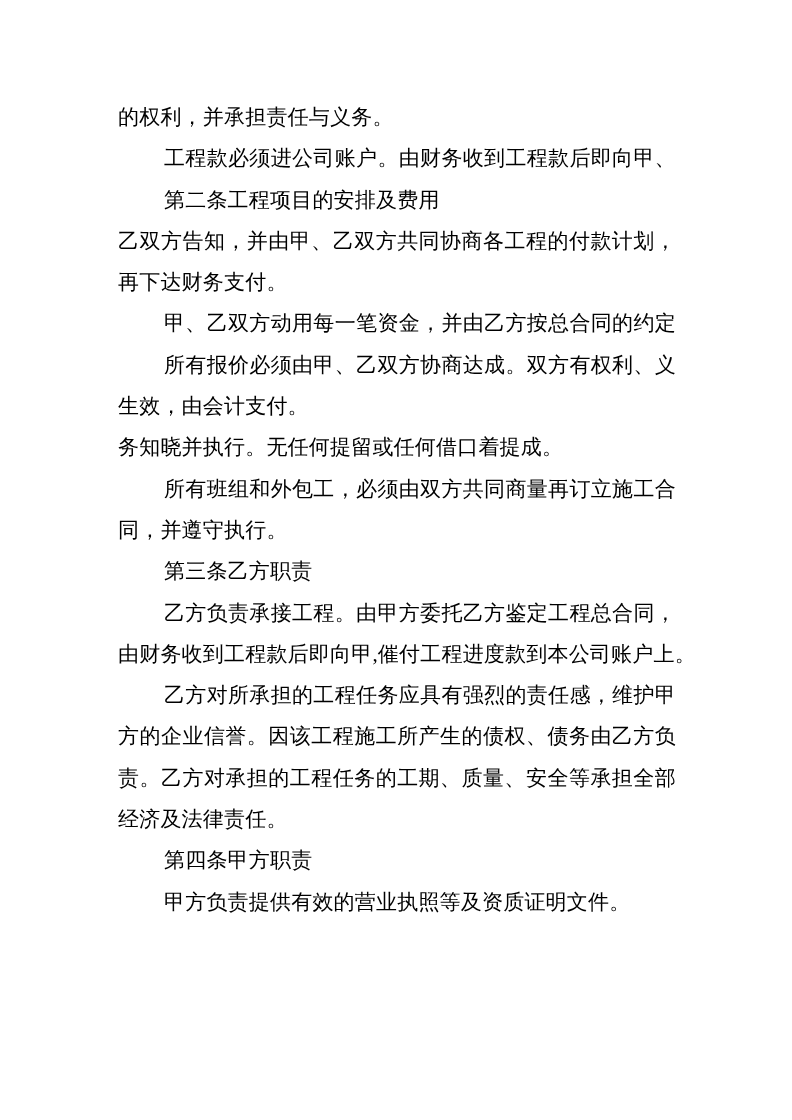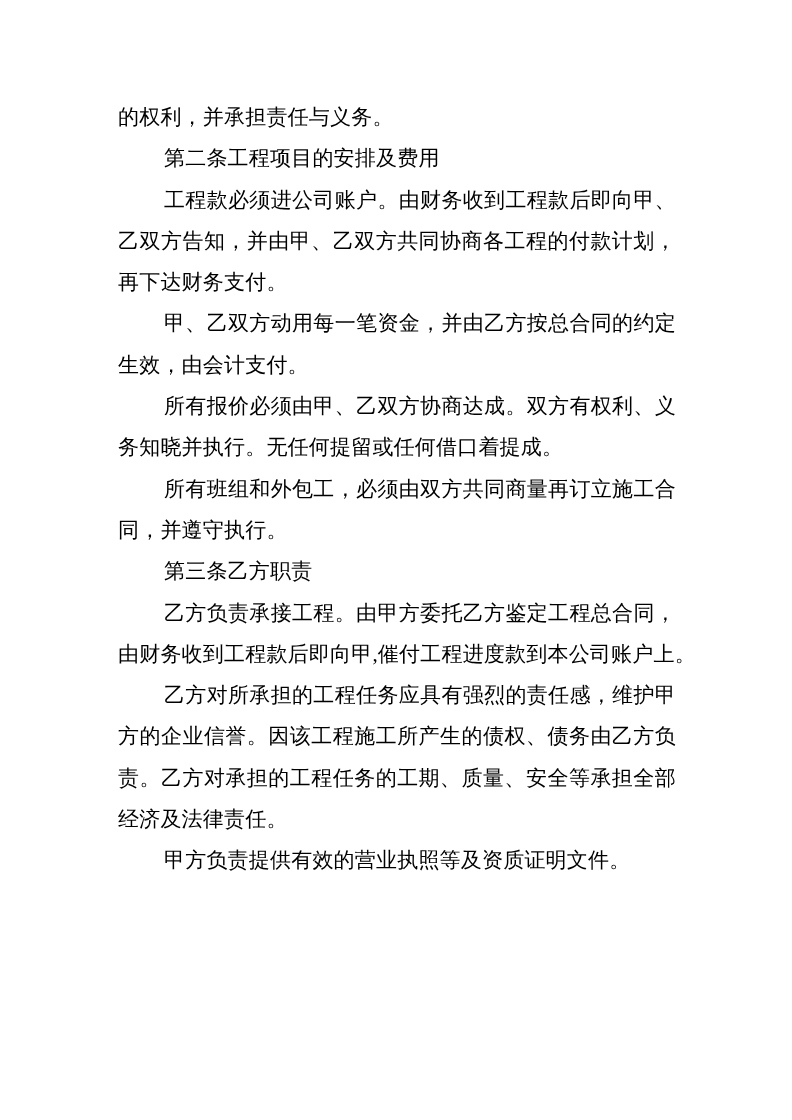--- a/index.html
+++ b/index.html
@@ -37,32 +37,33 @@
     text-align-last: justify;
     text-justify: inter-ideograph;
   }
 </style>
 </head>
 <body>
 
 <div class="canvas">
   <div class="doc-body">
       <div class="doc-line">的权利，并承担责任与义务。</div>
+      <div class="doc-line indent justify">工程款必须进公司账户。由财务收到工程款后即向甲、</div>
       <div class="doc-line indent">第二条工程项目的安排及费用</div>
-      <div class="doc-line indent justify">工程款必须进公司账户。由财务收到工程款后即向甲、</div>
       <div class="doc-line justify">乙双方告知，并由甲、乙双方共同协商各工程的付款计划，</div>
       <div class="doc-line">再下达财务支付。</div>
       <div class="doc-line indent justify">甲、乙双方动用每一笔资金，并由乙方按总合同的约定</div>
+      <div class="doc-line indent justify">所有报价必须由甲、乙双方协商达成。双方有权利、义</div>
       <div class="doc-line">生效，由会计支付。</div>
-      <div class="doc-line indent justify">所有报价必须由甲、乙双方协商达成。双方有权利、义</div>
       <div class="doc-line">务知晓并执行。无任何提留或任何借口着提成。</div>
       <div class="doc-line indent justify">所有班组和外包工，必须由双方共同商量再订立施工合</div>
       <div class="doc-line">同，并遵守执行。</div>
       <div class="doc-line indent">第三条乙方职责</div>
       <div class="doc-line indent justify">乙方负责承接工程。由甲方委托乙方鉴定工程总合同，</div>
       <div class="doc-line">由财务收到工程款后即向甲,催付工程进度款到本公司账户上。</div>
       <div class="doc-line indent justify">乙方对所承担的工程任务应具有强烈的责任感，维护甲</div>
       <div class="doc-line justify">方的企业信誉。因该工程施工所产生的债权、债务由乙方负</div>
       <div class="doc-line justify">责。乙方对承担的工程任务的工期、质量、安全等承担全部</div>
       <div class="doc-line">经济及法律责任。</div>
+      <div class="doc-line indent">第四条甲方职责</div>
       <div class="doc-line indent">甲方负责提供有效的营业执照等及资质证明文件。</div>
     </div>
 </div>
 
 </body></html>

